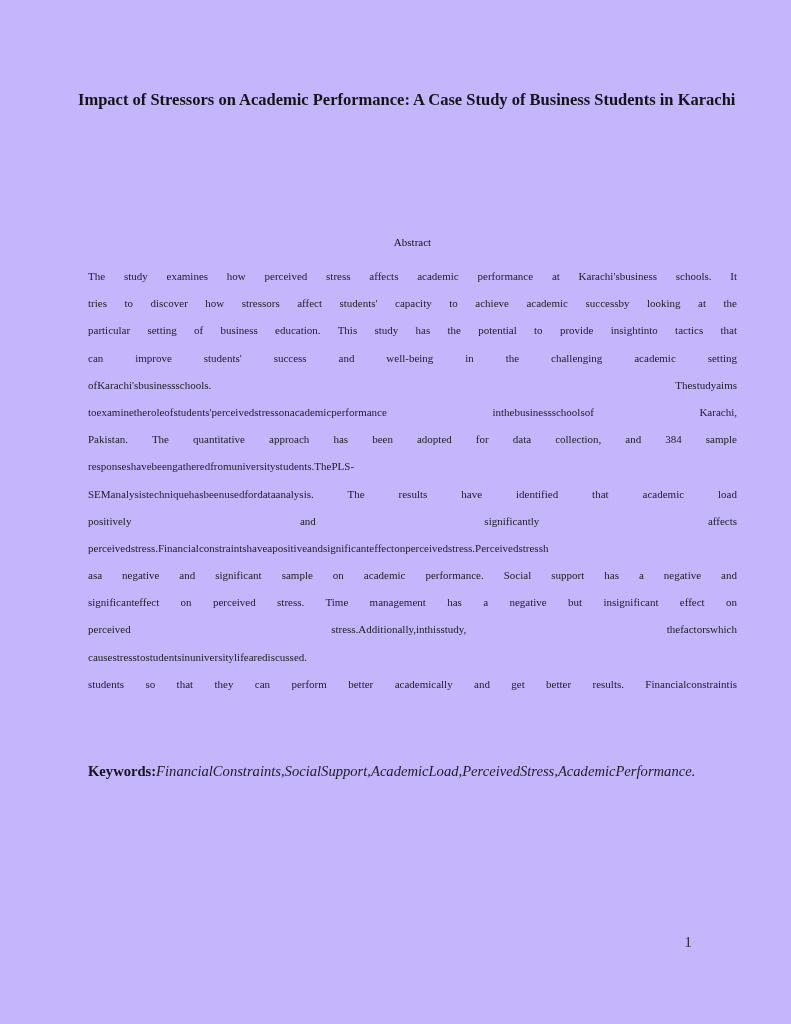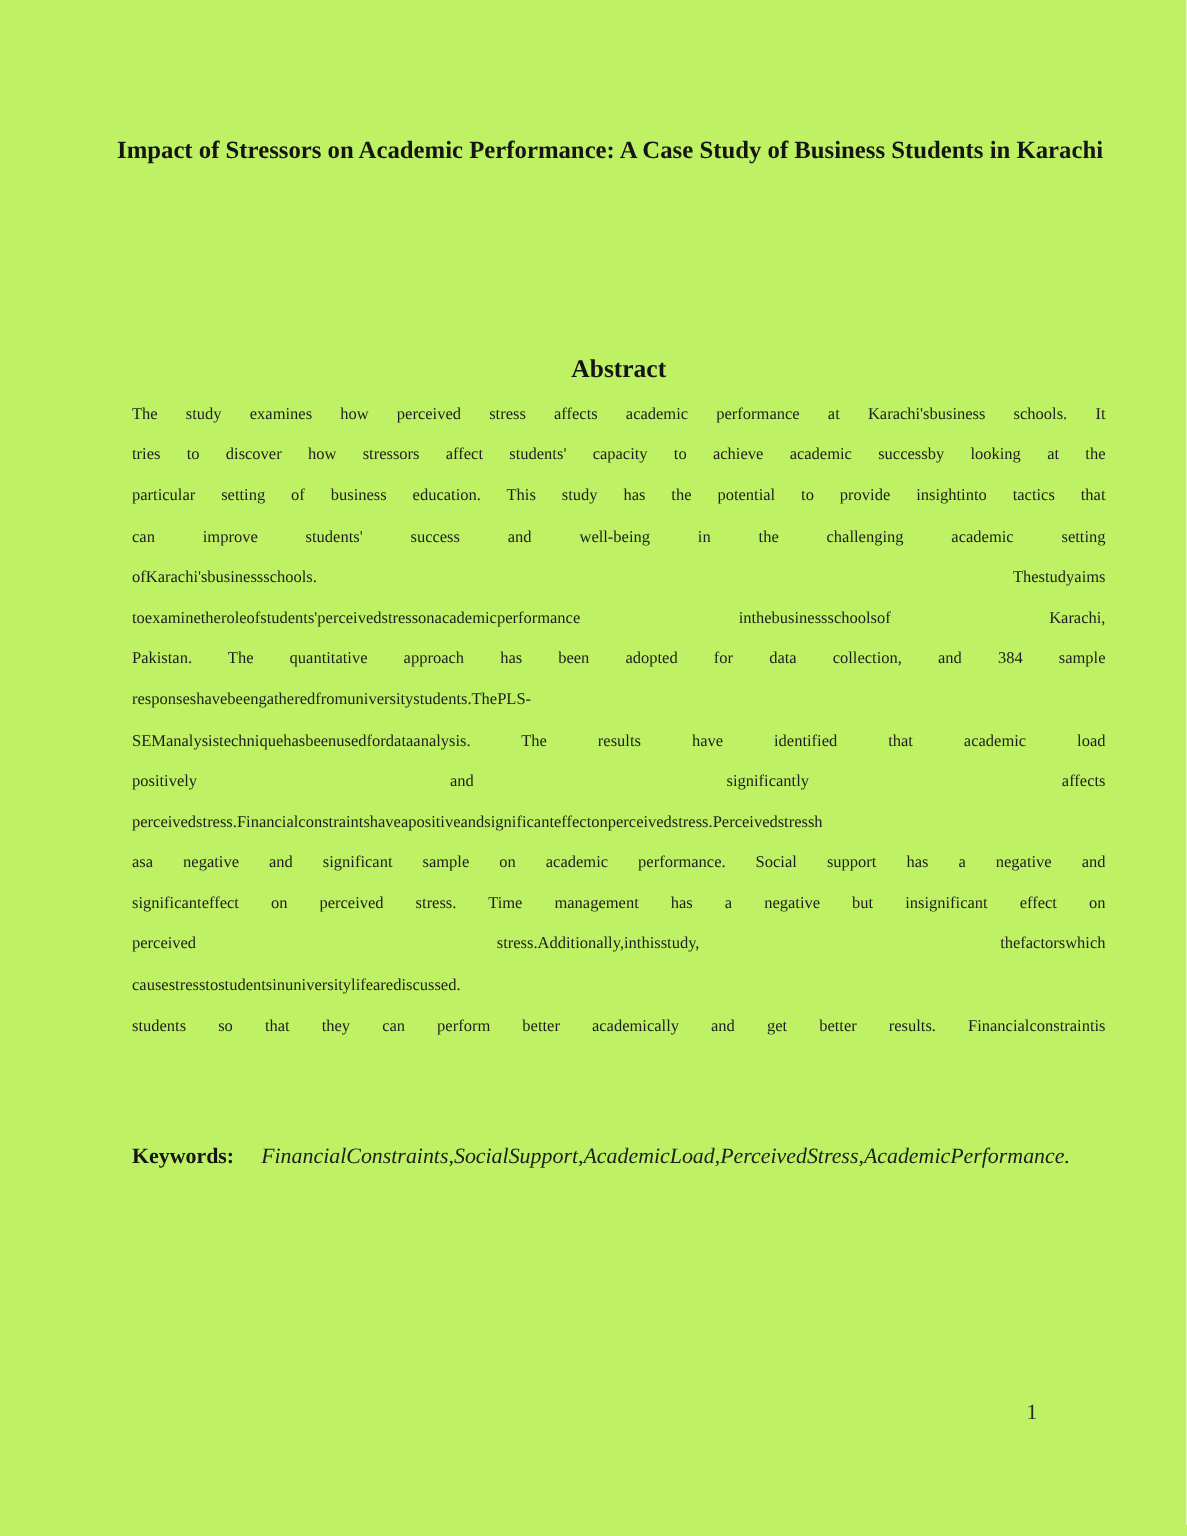--- a/index.html
+++ b/index.html
@@ -4,43 +4,43 @@
 <style>
   html, body {
     margin: 0;
     padding: 0;
     background: #ffffff;
   }
   .page {
     position: relative;
     width: 791px;
     height: 1024px;
-    background: #bef264;
+    background: #c4b5fd;
     font-family: "Liberation Serif", "DejaVu Serif", serif;
     color: #1e1e1e;
     overflow: hidden;
   }
   .title {
     position: absolute;
     left: 78px;
     top: 76px;
     width: 670px;
     font-size: 16.5px;
     font-weight: bold;
     line-height: 26px;
     color: #151515;
   }
   .abstract-heading {
     position: absolute;
     left: 88px;
     top: 236px;
     width: 649px;
     text-align: center;
-    font-size: 17px;
-    font-weight: bold;
+    font-size: 11px;
+    font-weight: normal;
     color: #151515;
   }
   .abstract-body {
     position: absolute;
     left: 88px;
     top: 263px;
     width: 649px;
     font-size: 11px;
   }
   .abstract-body .line {
@@ -62,21 +62,20 @@
     width: 660px;
     font-size: 14.6px;
     line-height: 20px;
   }
   .keywords .kw-label {
     font-weight: bold;
     color: #151515;
   }
   .keywords .kw-text {
     font-style: italic;
-    margin-left: 18px;
   }
   .page-number {
     position: absolute;
     left: 678px;
     top: 934px;
     width: 20px;
     text-align: center;
     font-size: 14.5px;
     color: #2a2a2a;
   }

